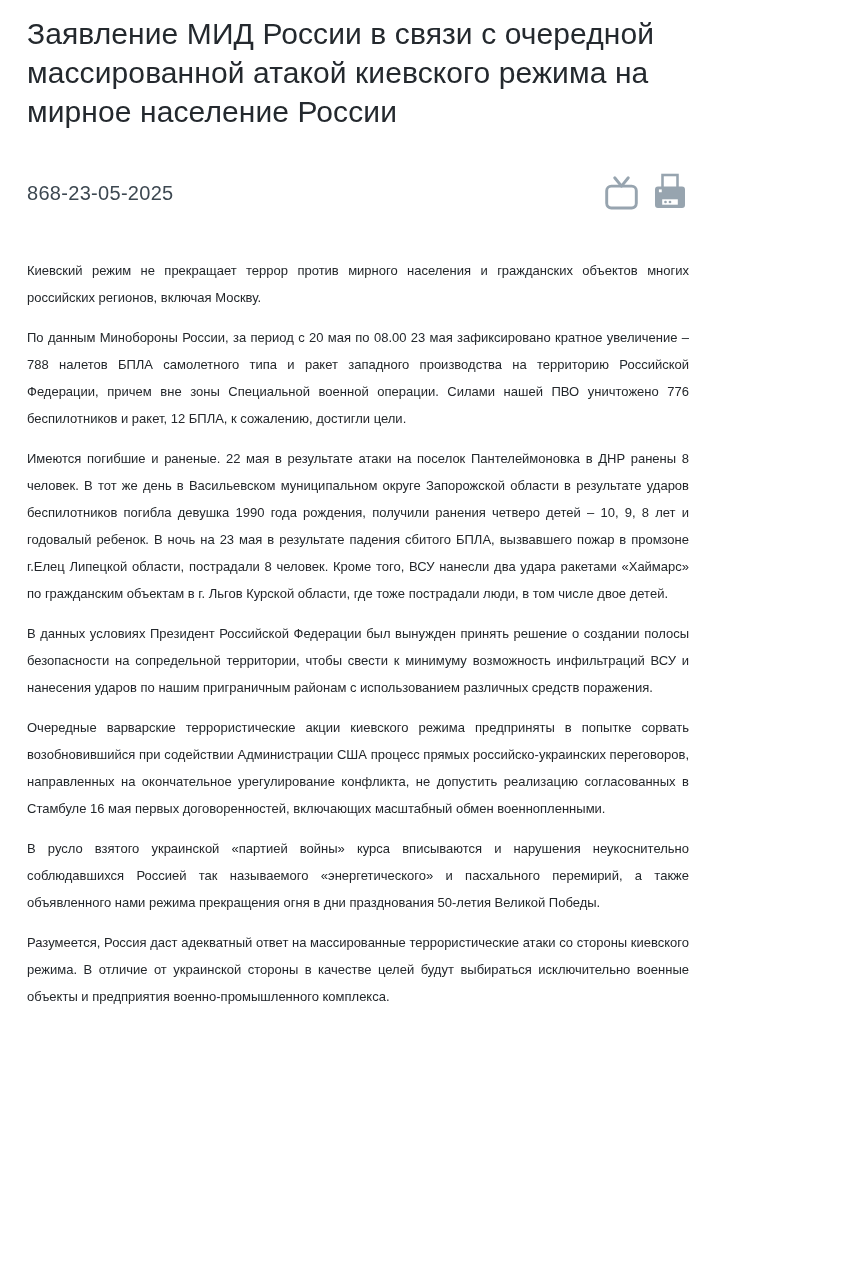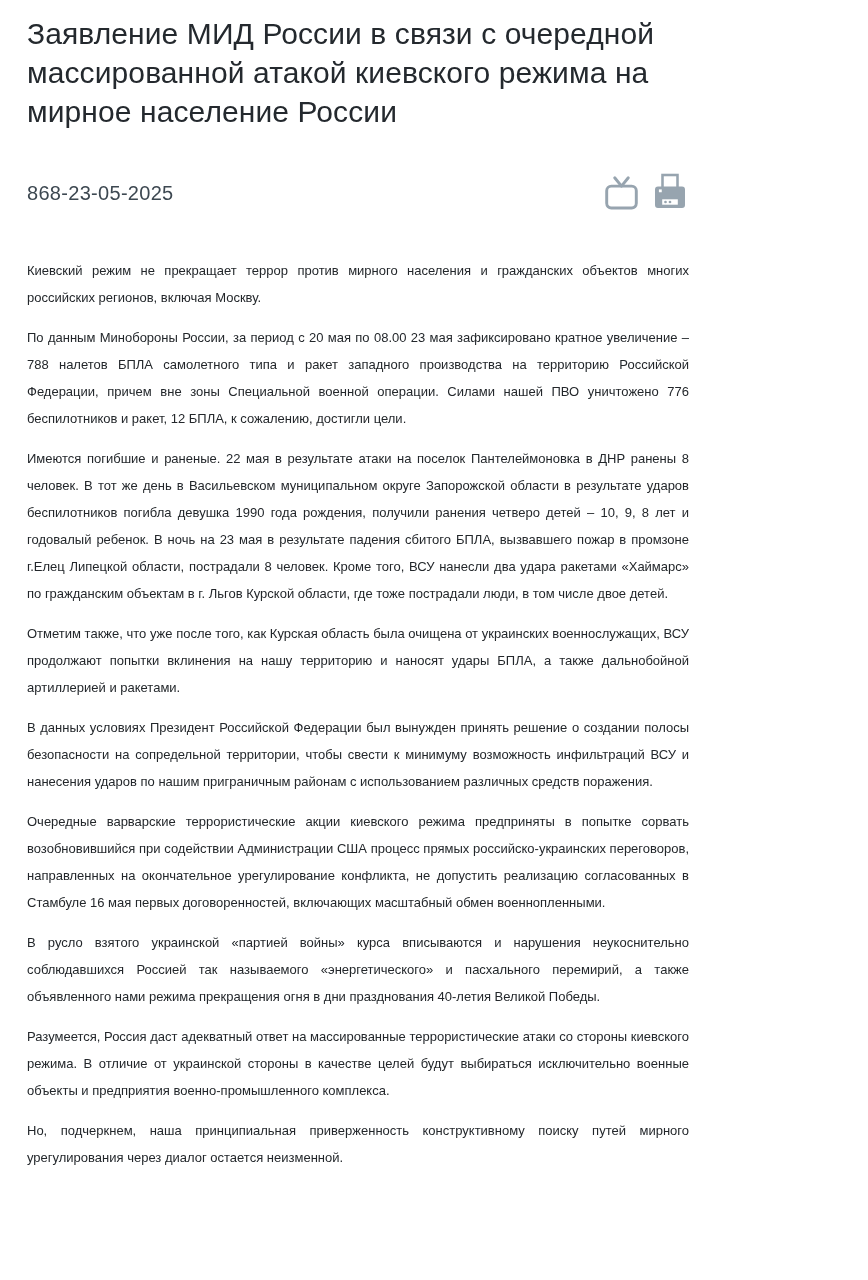--- a/index.html
+++ b/index.html
@@ -89,21 +89,19 @@
           <circle cx="12" cy="19" r="0.9" fill="currentColor"></circle>
         </svg>
       </a>
     </span>
   </div>
 
   <div class="article-body">
       <p>Киевский режим не прекращает террор против мирного населения и гражданских объектов многих российских регионов, включая Москву.</p>
       <p>По данным Минобороны России, за период с 20 мая по 08.00 23 мая зафиксировано кратное увеличение – 788 налетов БПЛА самолетного типа и ракет западного производства на территорию Российской Федерации, причем вне зоны Специальной военной операции. Силами нашей ПВО уничтожено 776 беспилотников и ракет, 12 БПЛА, к сожалению, достигли цели.</p>
       <p>Имеются погибшие и раненые. 22 мая в результате атаки на поселок Пантелеймоновка в ДНР ранены 8 человек. В тот же день в Васильевском муниципальном округе Запорожской области в результате ударов беспилотников погибла девушка 1990 года рождения, получили ранения четверо детей – 10, 9, 8 лет и годовалый ребенок. В ночь на 23 мая в результате падения сбитого БПЛА, вызвавшего пожар в промзоне г.Елец Липецкой области, пострадали 8 человек. Кроме того, ВСУ нанесли два удара ракетами «Хаймарс» по гражданским объектам в г. Льгов Курской области, где тоже пострадали люди, в том числе двое детей.</p>
-      <p>Отметим также, что уже после того, как Курская область была очищена от украинских военнослужащих, ВСУ продолжают попытки вклинения на нашу территорию и наносят удары БПЛА, а также дальнобойной артиллерией и ракетами.</p>
       <p>В данных условиях Президент Российской Федерации был вынужден принять решение о создании полосы безопасности на сопредельной территории, чтобы свести к минимуму возможность инфильтраций ВСУ и нанесения ударов по нашим приграничным районам с использованием различных средств поражения.</p>
       <p>Очередные варварские террористические акции киевского режима предприняты в попытке сорвать возобновившийся при содействии Администрации США процесс прямых российско-украинских переговоров, направленных на окончательное урегулирование конфликта, не допустить реализацию согласованных в Стамбуле 16 мая первых договоренностей, включающих масштабный обмен военнопленными.</p>
-      <p>В русло взятого украинской «партией войны» курса вписываются и нарушения неукоснительно соблюдавшихся Россией так называемого «энергетического» и пасхального перемирий, а также объявленного нами режима прекращения огня в дни празднования 40-летия Великой Победы.</p>
+      <p>В русло взятого украинской «партией войны» курса вписываются и нарушения неукоснительно соблюдавшихся Россией так называемого «энергетического» и пасхального перемирий, а также объявленного нами режима прекращения огня в дни празднования 50-летия Великой Победы.</p>
       <p>Разумеется, Россия даст адекватный ответ на массированные террористические атаки со стороны киевского режима. В отличие от украинской стороны в качестве целей будут выбираться исключительно военные объекты и предприятия военно-промышленного комплекса.</p>
-      <p>Но, подчеркнем, наша принципиальная приверженность конструктивному поиску путей мирного урегулирования через диалог остается неизменной.</p>
     </div>
 
 </div>
 
 </body></html>

